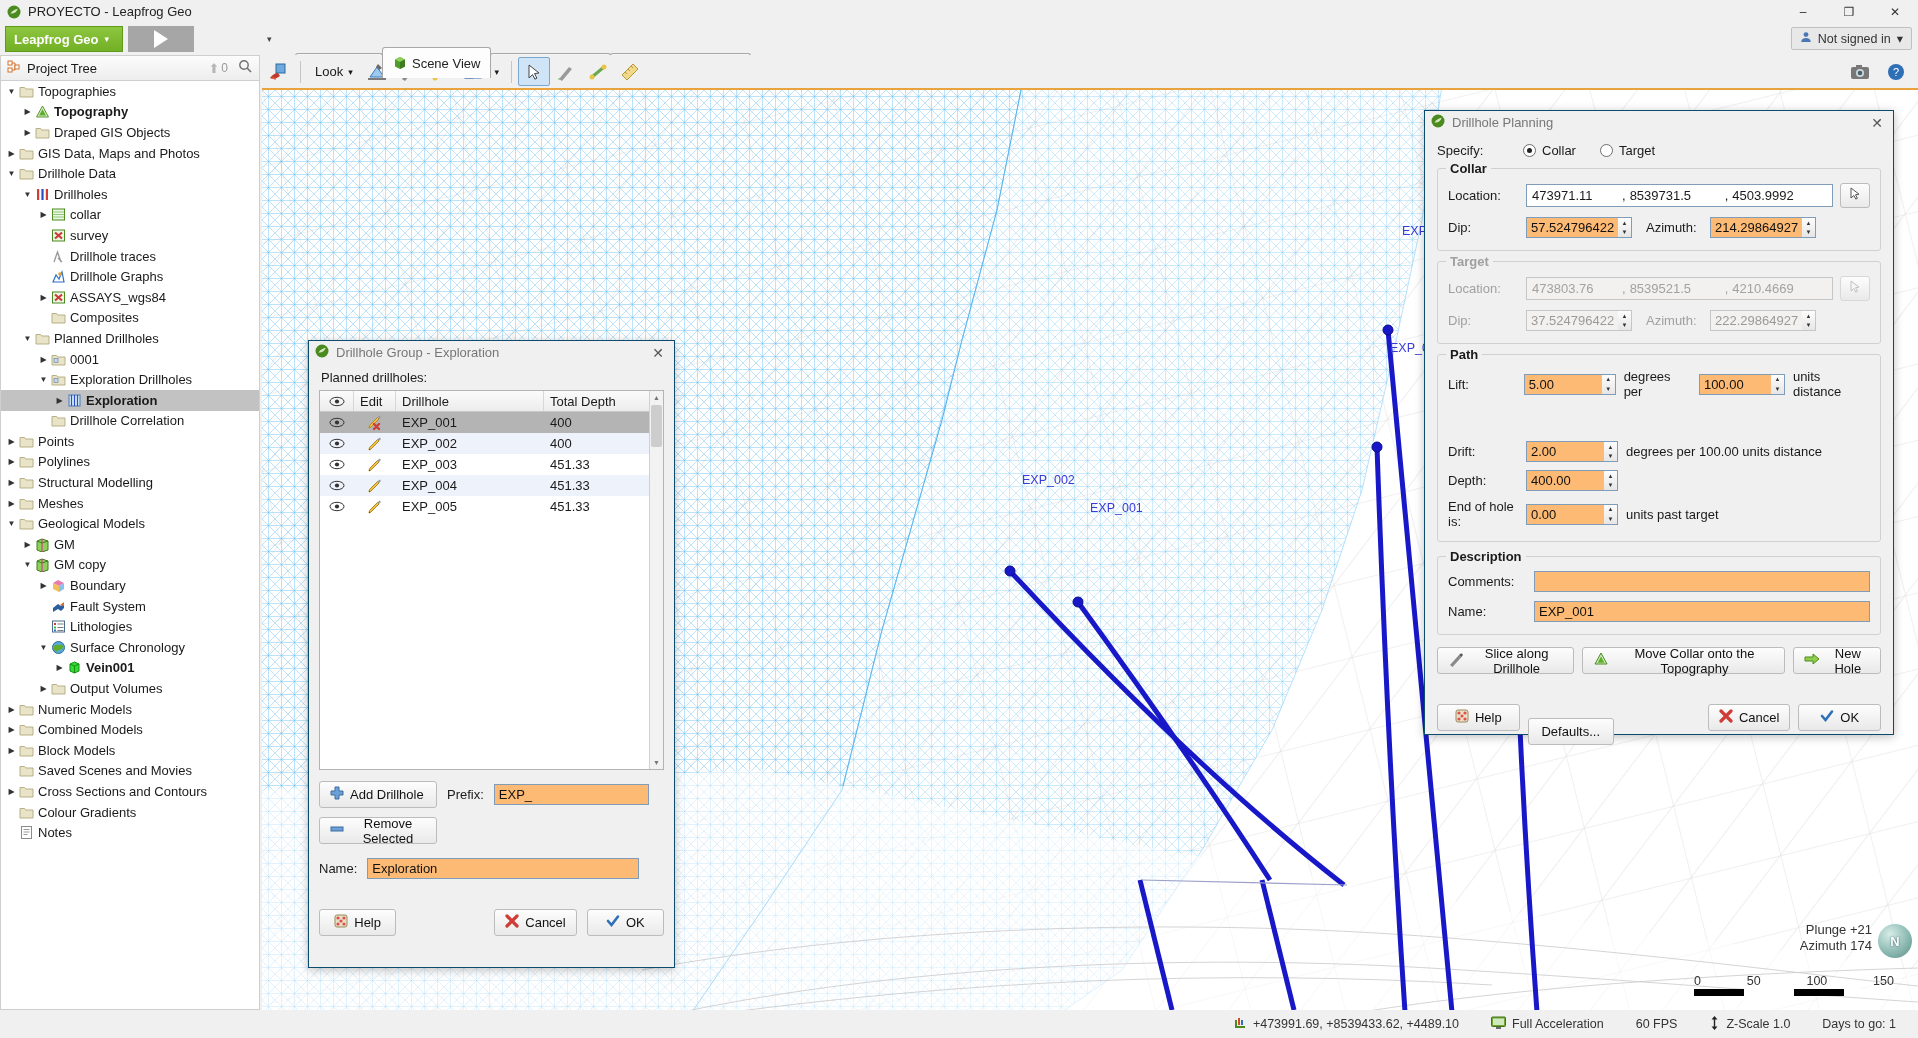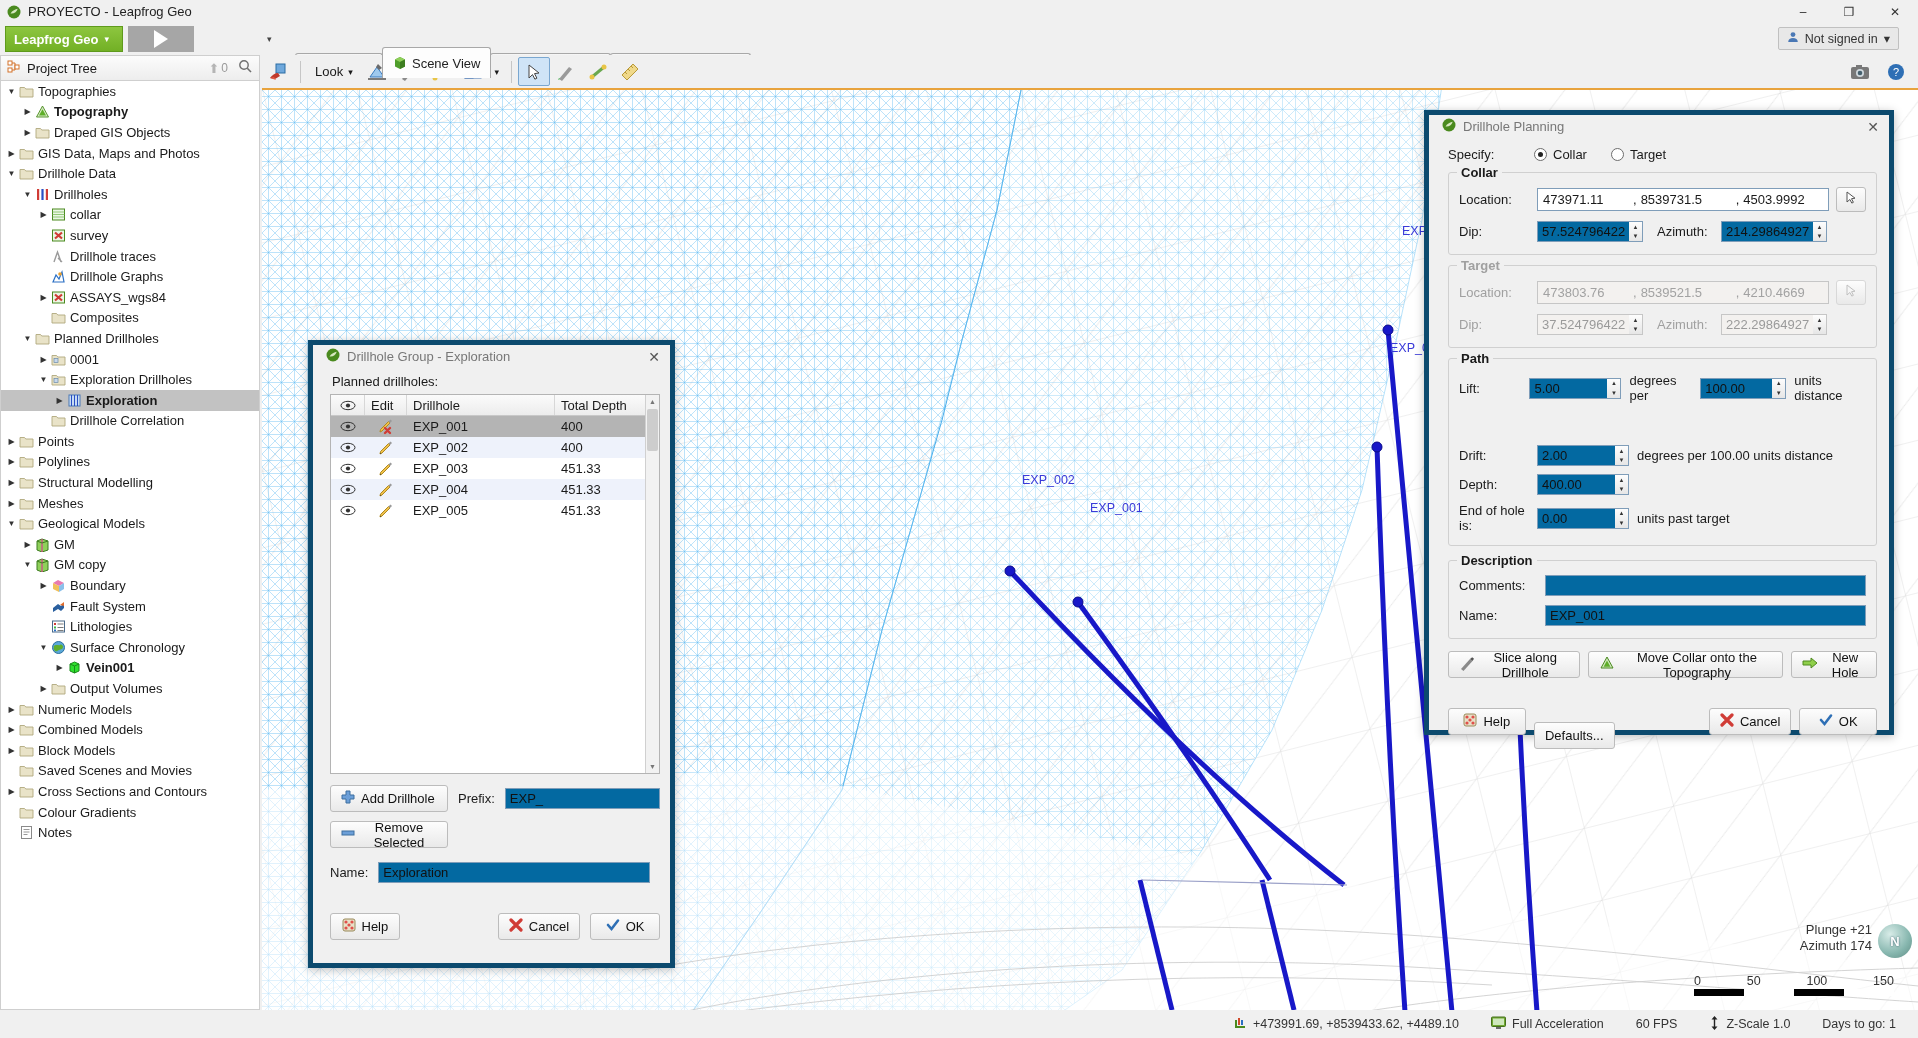--- a/index.html
+++ b/index.html
@@ -52,21 +52,21 @@
     border:1px solid #a8a8a8; border-bottom:none;
     background:linear-gradient(to bottom,#f6f6f6,#e2e2e2);
     font-size:13px; color:#222; position:relative;
     border-radius:3px 3px 0 0;
   }
   .tab.active { height:31px; background:#fdfdfd; z-index:3; border-color:#a8a8a8; }
   .tab .x { font-size:12px; color:#555; margin-left:3px; }
   .tab .ticon { width:14px;height:14px;display:inline-block; }
 
   .notsigned {
-    position:absolute; right:19px; top:4px; height:23px;
+    position:absolute; right:6px; top:4px; height:23px;
     background:#e8e8e8; border:1px solid #c0c0c0; border-radius:2px;
     display:flex; align-items:center; gap:6px; padding:0 8px; font-size:12.5px; color:#333;
   }
 
   
   .toolrow {
     position:absolute; left:262px; top:55px; width:1656px; height:33px;
     background:#f0f0f0; display:flex; align-items:center;
   }
   .tool { width:32px; height:29px; display:flex;align-items:center;justify-content:center; }
@@ -122,31 +122,31 @@
 
   
   .statusbar {
     position:absolute; left:0; bottom:0; width:1918px; height:28px;
     background:#f0f0f0; display:flex; align-items:center; justify-content:flex-end;
     font-size:12.5px; color:#333; gap:0px;
   }
   .statusbar .si { display:flex; align-items:center; gap:6px; padding:0 16px; }
 
   
-  .dialog { position:absolute; background:#f0f0f0; border:5px solid #0c4a6e; box-shadow:0 2px 9px rgba(0,0,0,0.25);padding-left:7px; }
+  .dialog { position:absolute; background:#f0f0f0; border:1px solid #0c4a6e; box-shadow:0 2px 9px rgba(0,0,0,0.25); }
   .dlg-title { height:23px; display:flex; align-items:center; gap:7px; padding:0 6px;
       background:#f0f0f0; font-size:13px; color:#777; }
   .dlg-title .dx { margin-left:auto; color:#555; font-size:14px; padding:0 4px; }
   .dlg-body { padding:0 10px 10px 10px; }
 
   .fieldlabel { font-size:13px; color:#1a1a1a; }
   .fieldlabel.dis { color:#a0a0a0; }
 
   input.tf {
-    border:1px solid #7f9db9; background:#0369a1; height:21px; font-size:13px;
+    border:1px solid #7f9db9; background:#fdba74; height:21px; font-size:13px;
     padding:1px 4px; font-family:"Liberation Sans",sans-serif; color:#111; outline:none;
   }
   input.tf.dis { color:#9a9a9a; border-color:#c6c6c6; background:#f3f1ef; }
 
   .spin { position:relative; display:inline-flex; }
   .spin .sp-btns { width:14px; border:1px solid #7f9db9; border-left:none; background:linear-gradient(to bottom,#fdfdfd,#e6e6e6);
      display:flex; flex-direction:column; }
   .spin .sp-btns div { flex:1; display:flex; align-items:center; justify-content:center; font-size:6px; color:#333; }
   .spin.dis .sp-btns { border-color:#c6c6c6; color:#bbb;}
 

